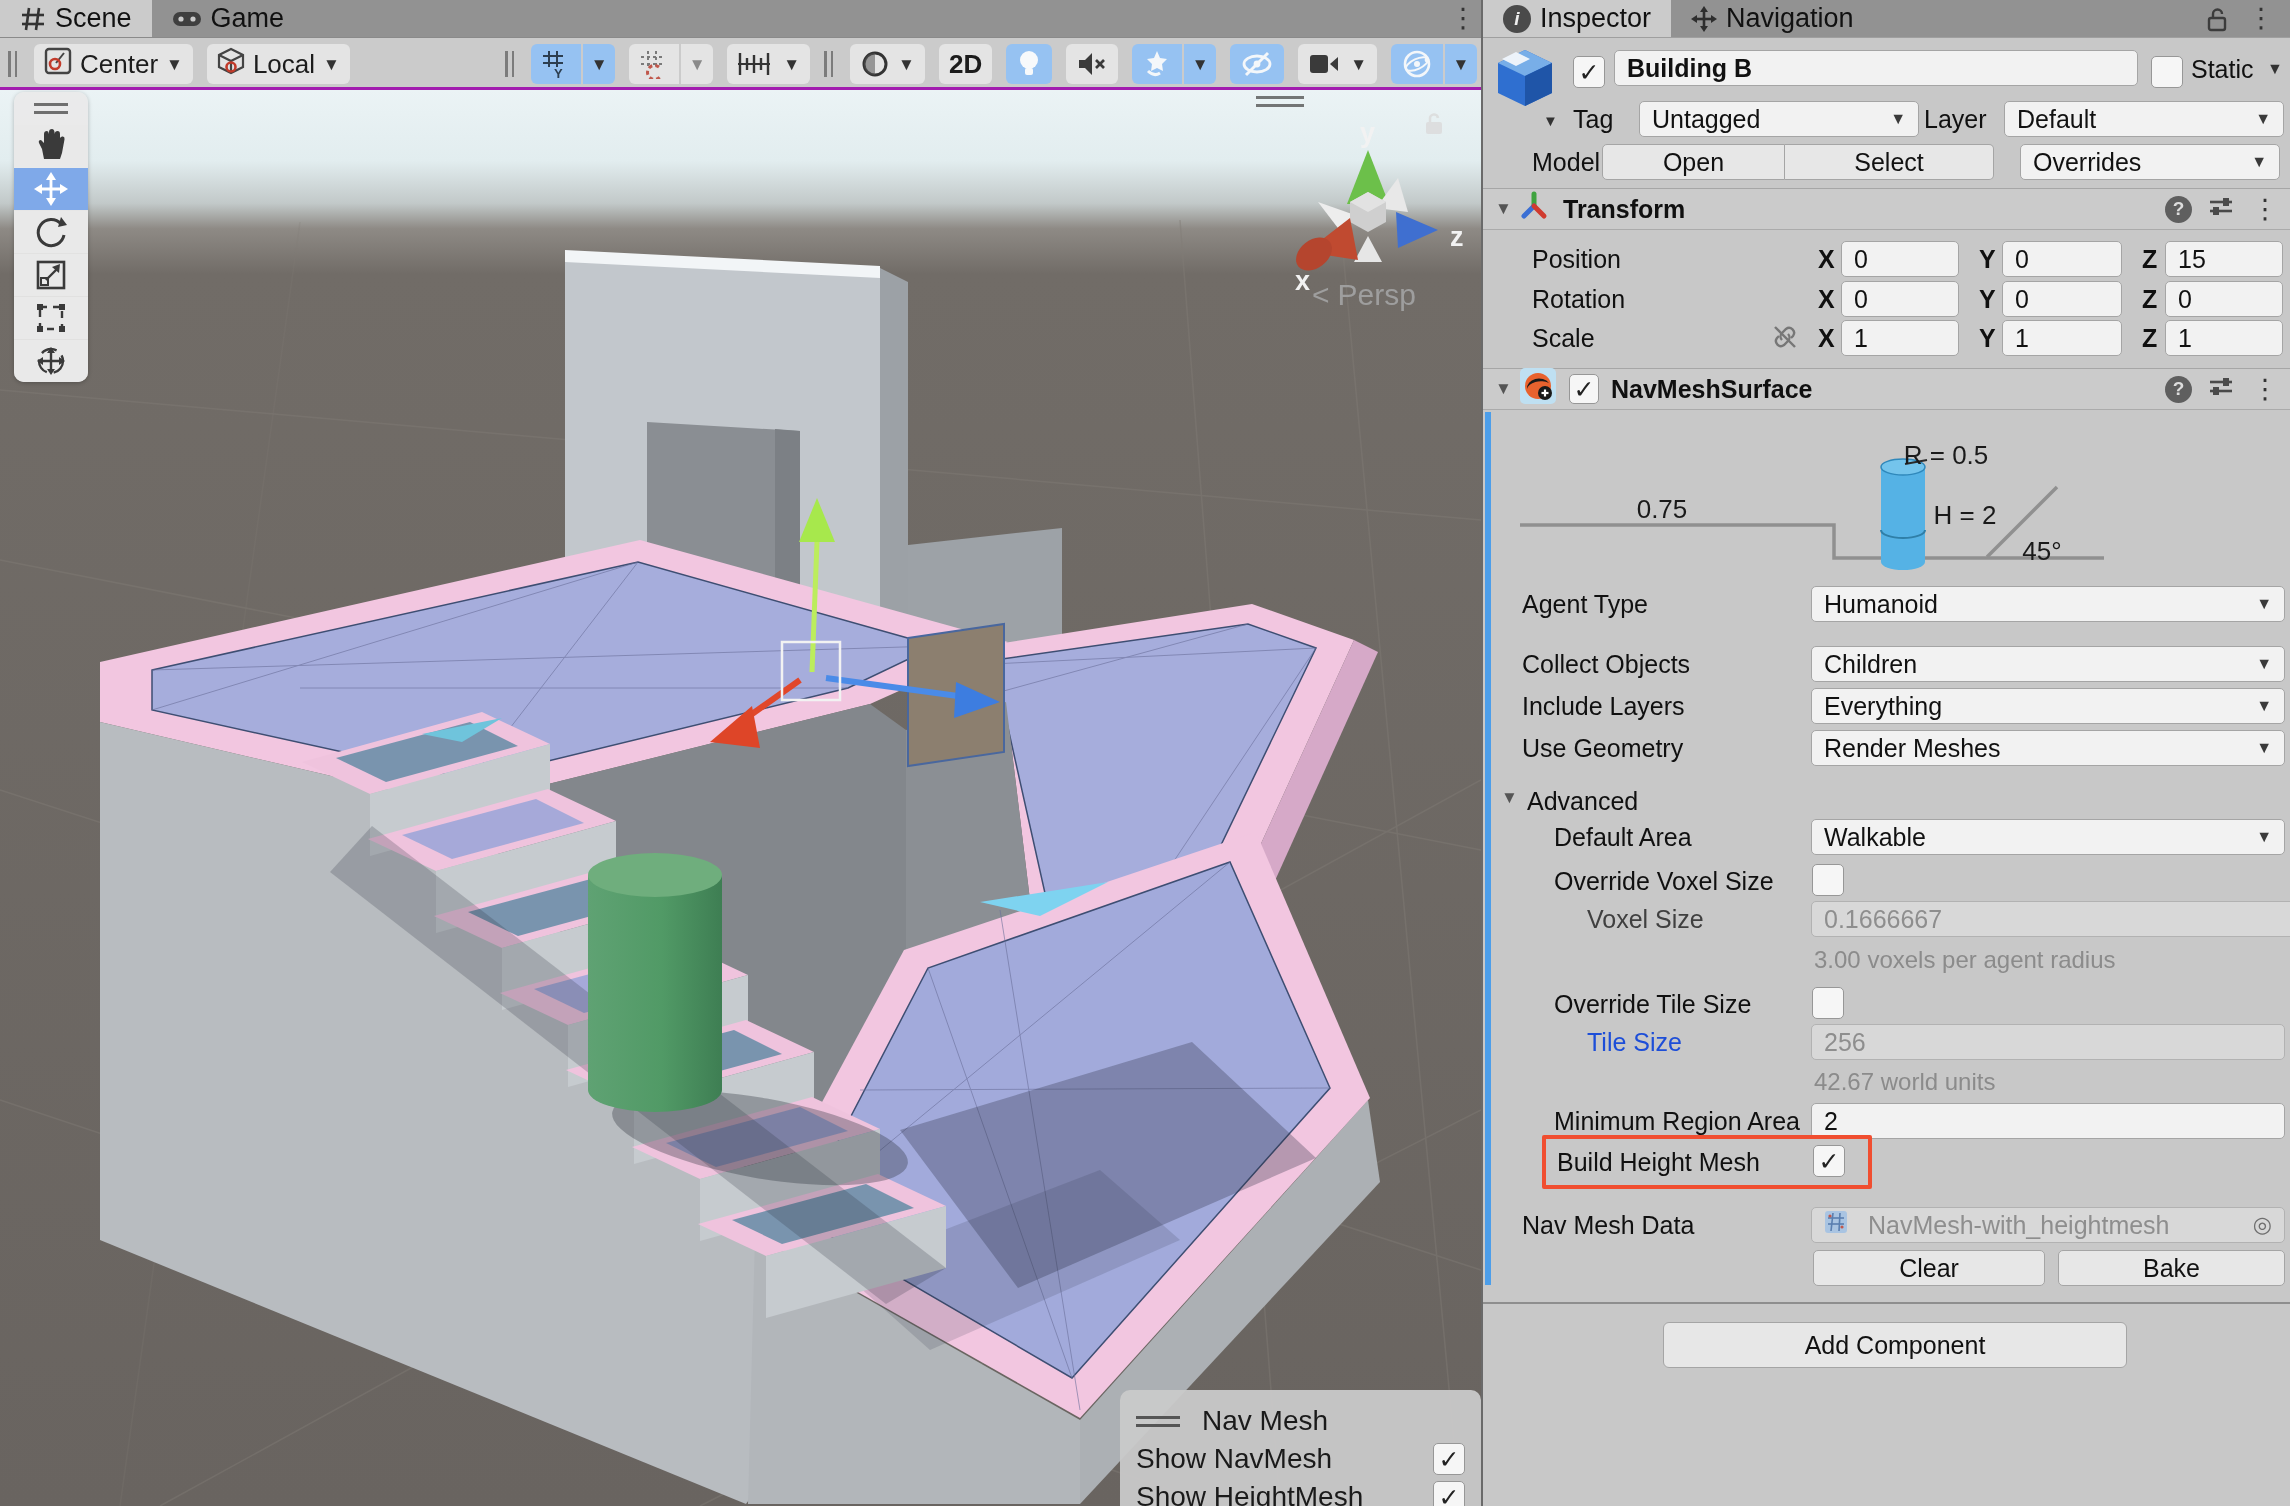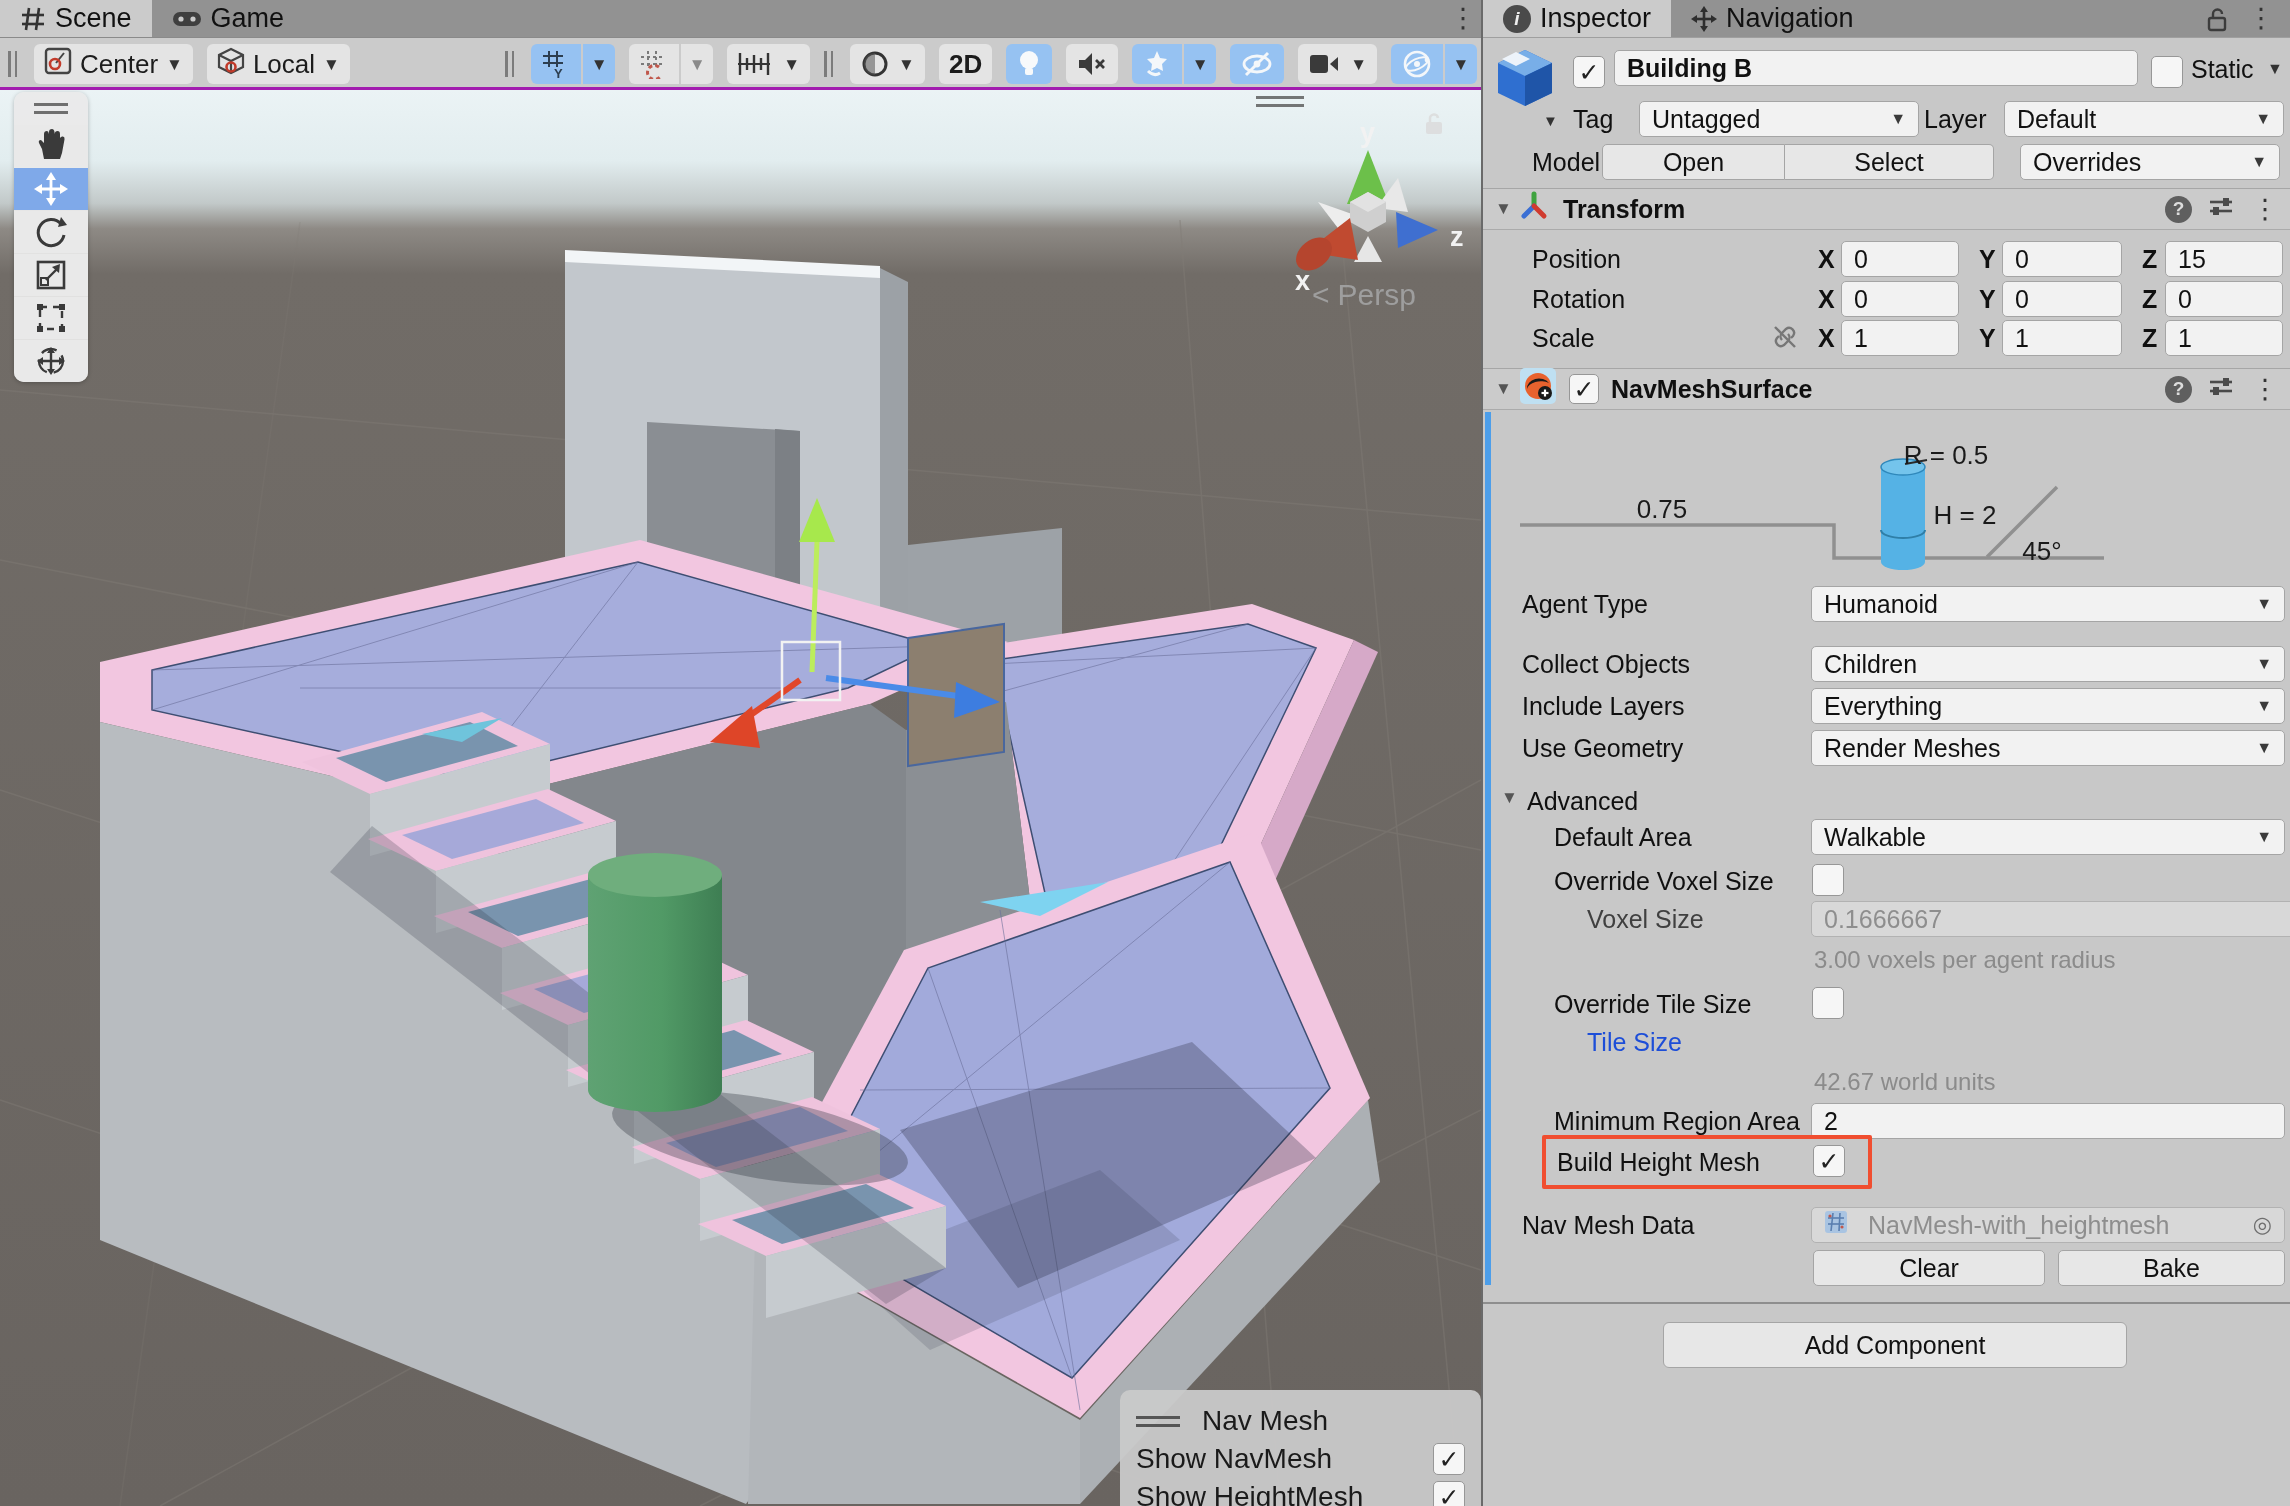--- a/index.html
+++ b/index.html
@@ -756,20 +756,23 @@
     <span class="cb abs" style="left:329px; top:864px;"></span>
     <span class="lbl" style="left:104px; top:900px; color:#404040;">Voxel Size</span>
     <div class="field dis" style="left:328px; top:901px; width:548px;">
         <span>0.1666667</span>
       </div>
     <span class="hint" style="left:331px; top:946px;">3.00 voxels per agent radius</span>
 
     <span class="lbl" style="left:71px; top:985px;">Override Tile Size</span>
     <span class="cb abs" style="left:329px; top:987px;"></span>
     <span class="lbl" style="left:104px; top:1023px; color:#1d4ed8;">Tile Size</span>
+    <div class="field dis" style="left:328px; top:1024px; width:474px;">
+        <span>256</span>
+      </div>
     <span class="hint" style="left:331px; top:1068px;">42.67 world units</span>
 
     <span class="lbl" style="left:71px; top:1102px;">Minimum Region Area</span>
     <div class="field" style="left:328px; top:1103px; width:474px;">
         <span>2</span>
       </div>
 
     <div class="redbox" style="left:59px; top:1135px; width:330px; height:54px;"></div>
     <span class="lbl" style="left:74px; top:1143px;">Build Height Mesh</span>
     <span class="cb abs" style="left:330px; top:1145px;">✓</span>

